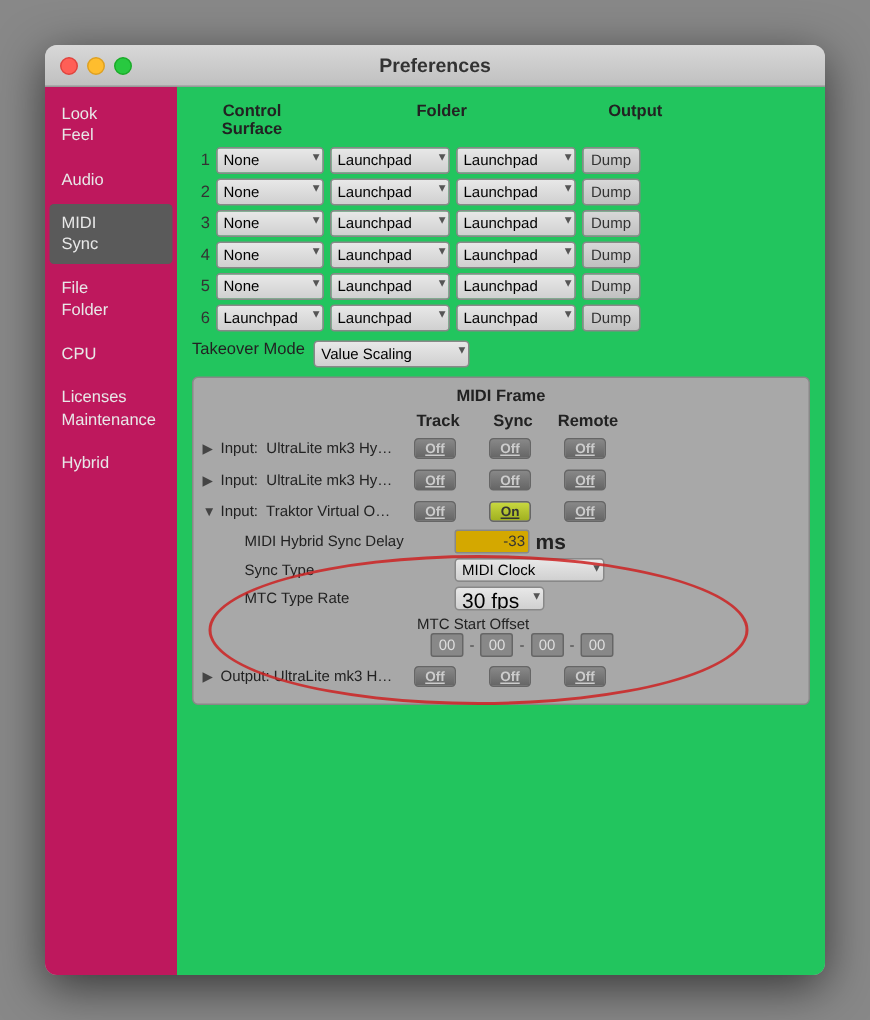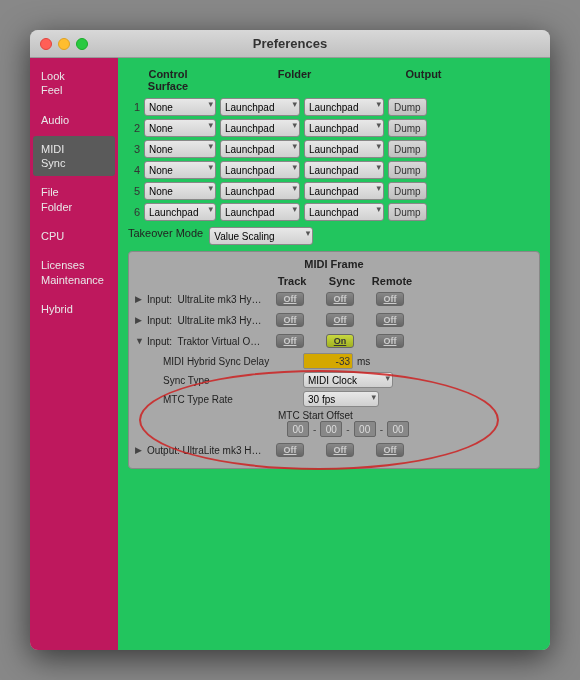--- a/index.html
+++ b/index.html
@@ -239,22 +239,23 @@
       height: 16px;
       background: #d4a800;
       border: 1px solid #888;
       border-radius: 2px;
       color: #333;
       font-size: 10px;
       text-align: right;
       padding: 0 2px;
     }
     .sync-delay-unit {
-      font-size: 10px;
-      color: #222;
+      font-size: 14px;
+      color: #222;
+      font-weight: bold;
     }
     .time-input {
       width: 22px;
       height: 16px;
       background: #888;
       border: 1px solid #666;
       border-radius: 2px;
       color: #ddd;
       font-size: 10px;
       text-align: center;
@@ -407,30 +408,30 @@
           <span class="detail-label">MIDI Hybrid Sync Delay</span>
           <div class="detail-value">
             <input class="sync-delay-input" type="text" value="-33" style="">
             <span class="sync-delay-unit">ms</span>
           </div>
         </div>
 
         <div class="midi-detail-row" style="margin-left:16px;">
           <span class="detail-label">Sync Type</span>
           <div class="select-wrapper">
-            <select style="width:90px;height:16px;font-size:10px;">
+            <select style="width:100px;height:16px;font-size:10px;">
               <option>MIDI Clock</option>
             </select>
           </div>
         </div>
 
         <div class="midi-detail-row" style="margin-left:16px;">
           <span class="detail-label">MTC Type Rate</span>
           <div class="select-wrapper">
-            <select style="width:76px;height:16px;font-size:10px;">
+            <select style="width:60px;height:16px;font-size:14px;">
               <option>30 fps</option>
             </select>
           </div>
         </div>
 
         <div class="midi-detail-row" style="margin-left:16px;flex-direction:column;">
           <span class="detail-label">MTC Start Offset</span>
           <div class="detail-value">
             <input class="time-input" type="text" value="00" style="">
             <span class="time-sep">-</span>

